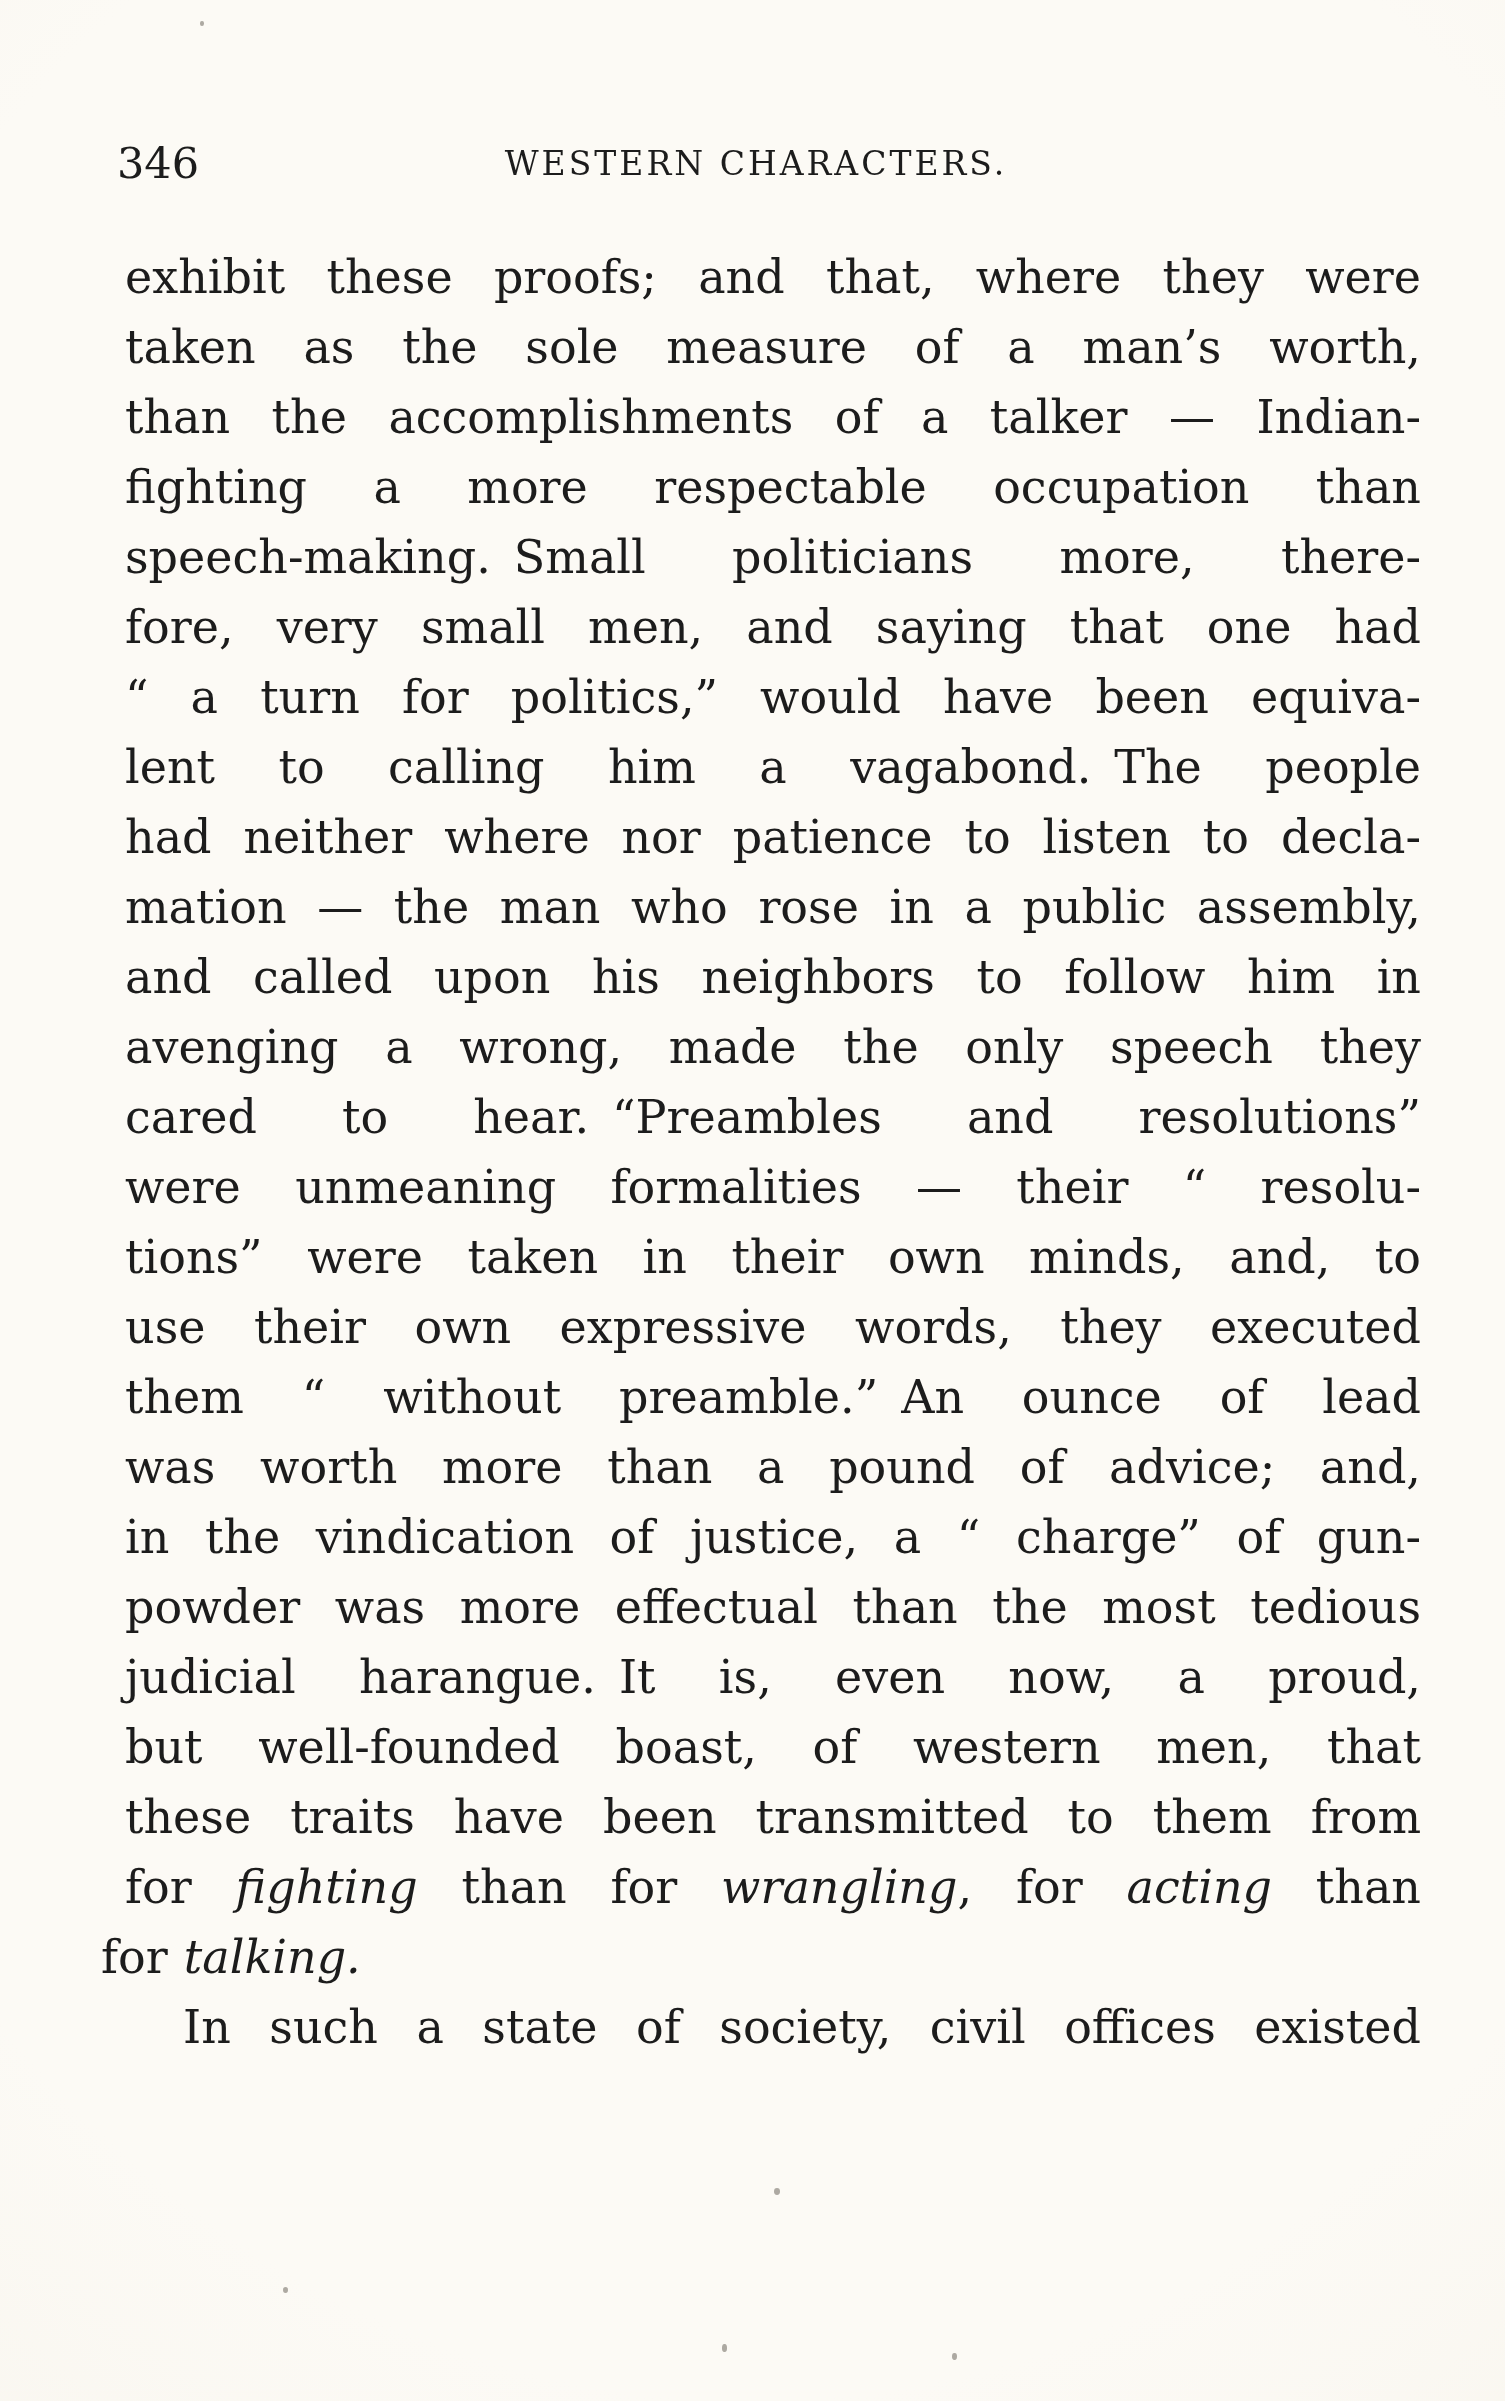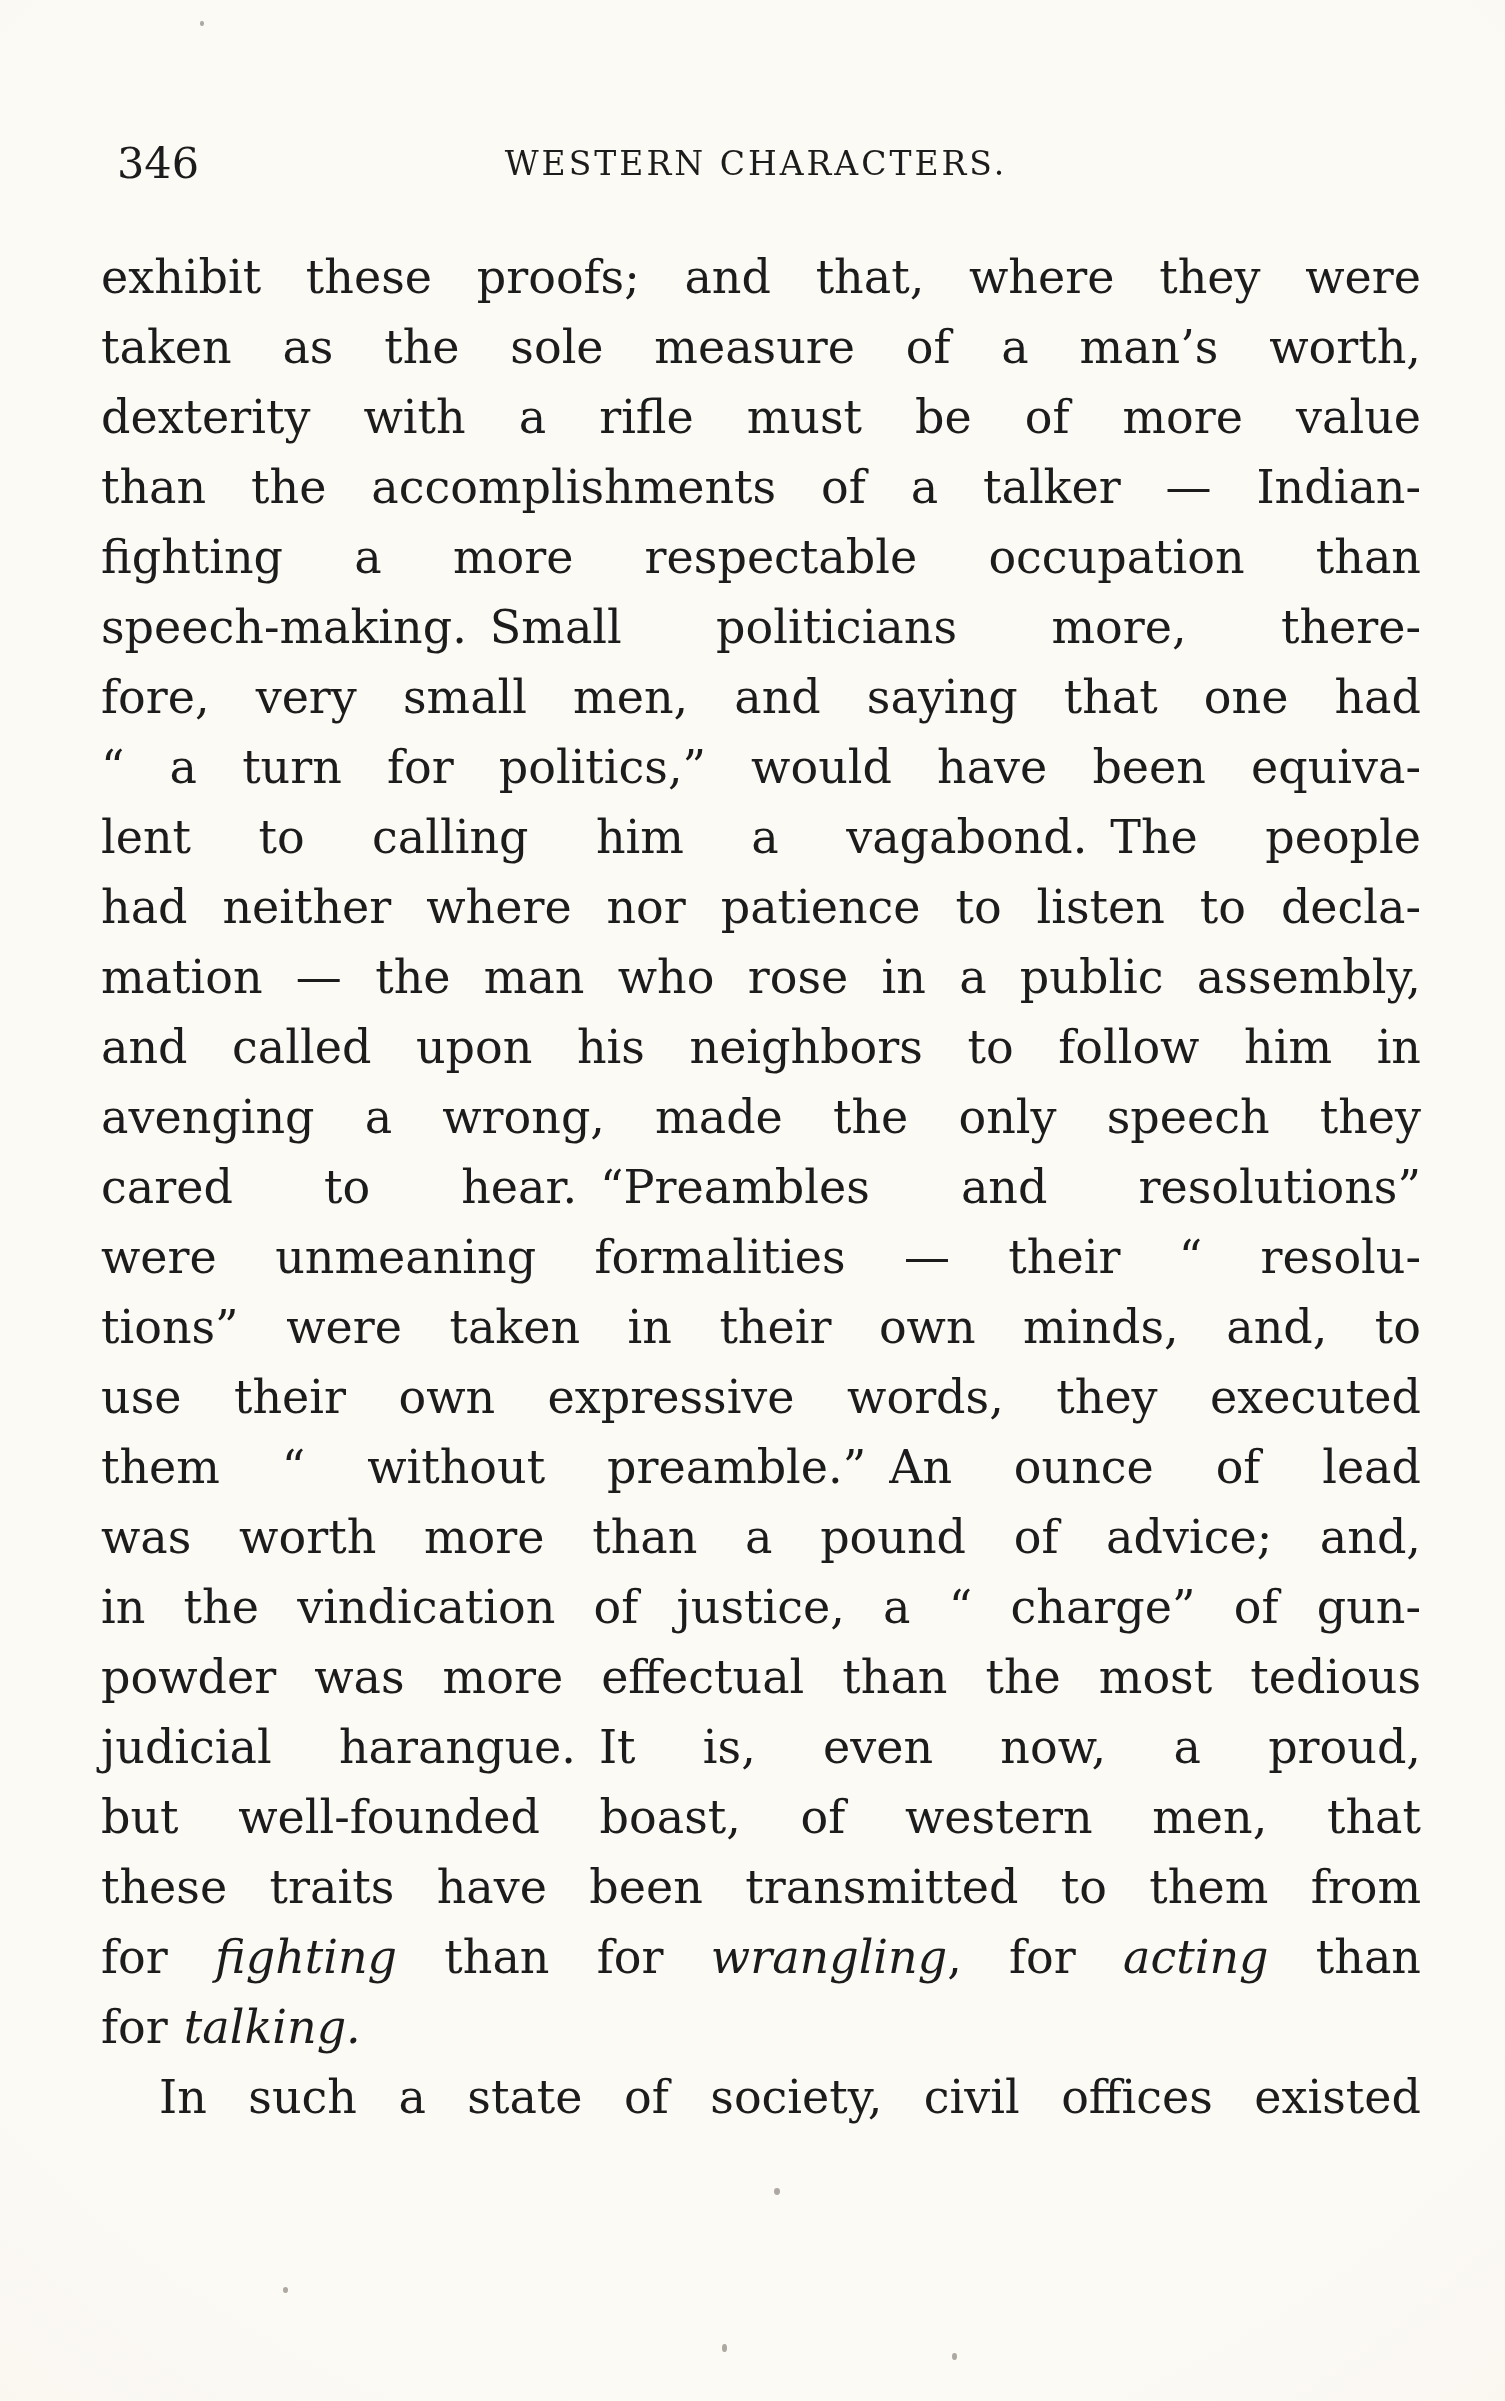--- a/index.html
+++ b/index.html
@@ -49,20 +49,21 @@
   }
   .line {
     font-size: 46px;
     line-height: 70px;
     text-align: justify;
     text-align-last: left;
     word-spacing: 1.5px;
   }
   .line.justify {
     text-align-last: justify;
+    margin-left: 24px;
   }
   .line.indent {
     text-indent: 58px;
   }
   .italic { font-style: italic; }
   .speck {
     position: absolute;
     background: #6b665c;
     border-radius: 50%;
     opacity: 0.55;
@@ -74,21 +75,20 @@
 <div class="page">
 
   <div class="page-header">
     <div class="page-number">346</div>
     <div class="running-title">WESTERN CHARACTERS.</div>
   </div>
 
   <div class="text-block">
       <div class="line justify"><span>exhibit these proofs; and that, where they were</span></div>
       <div class="line justify"><span>taken as the sole measure of a man’s worth,</span></div>
-      <div class="line justify"><span>dexterity with a rifle must be of more value</span></div>
       <div class="line justify"><span>than the accomplishments of a talker — Indian-</span></div>
       <div class="line justify"><span>fighting a more respectable occupation than</span></div>
       <div class="line justify"><span>speech-making. Small politicians more, there-</span></div>
       <div class="line justify"><span>fore, very small men, and saying that one had</span></div>
       <div class="line justify"><span>“ a turn for politics,” would have been equiva-</span></div>
       <div class="line justify"><span>lent to calling him a vagabond. The people</span></div>
       <div class="line justify"><span>had neither where nor patience to listen to decla-</span></div>
       <div class="line justify"><span>mation — the man who rose in a public assembly,</span></div>
       <div class="line justify"><span>and called upon his neighbors to follow him in</span></div>
       <div class="line justify"><span>avenging a wrong, made the only speech they</span></div>

